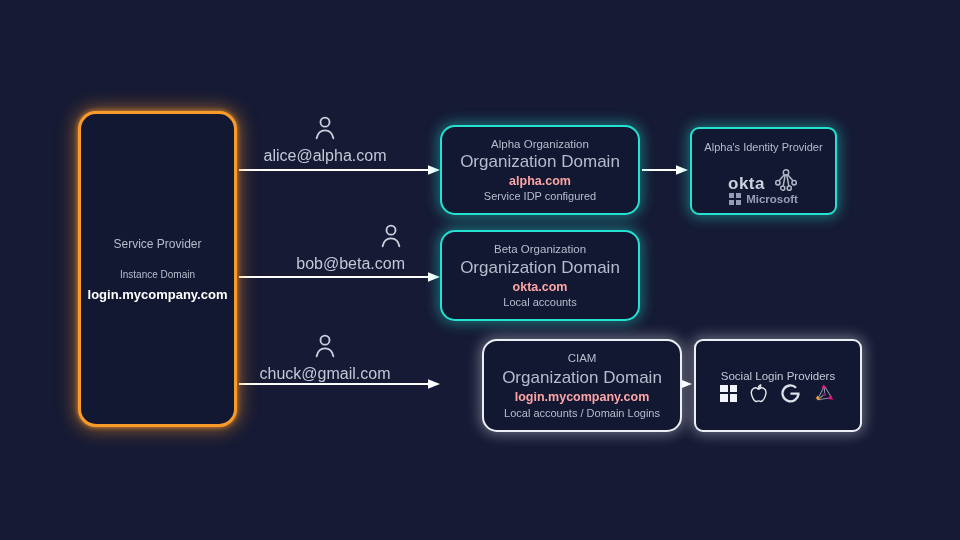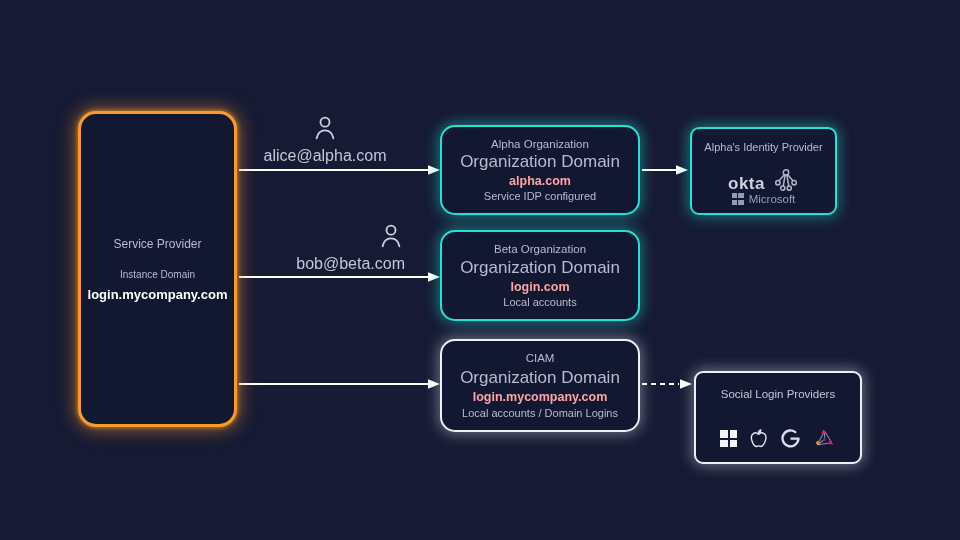--- a/index.html
+++ b/index.html
@@ -27,45 +27,45 @@
   
   .org{
     left:440px;width:200px;
     border:2px solid #23e2d1;border-radius:15px;
     box-shadow:0 0 14px 2px rgba(35,226,209,.45);
     padding:11px 8px;justify-content:space-between;
   }
   .org.alpha{top:125px;height:90px;}
   .org.beta{top:230px;height:91px;}
   .org.ciam{top:339px;height:93px;border-color:#edeff6;
-    box-shadow:0 0 14px 2px rgba(238,240,246,.4);}
+    box-shadow:0 0 14px 2px rgba(238,240,246,.4);margin-left:42px;}
   .org .name{color:#b7bccd;font-size:11.5px;}
   .org .dlabel{color:#b7bccd;font-size:17px;}
   .org .dom{color:#fca5a5;font-size:12.5px;font-weight:bold;margin-top:2px;}
   .org .note{color:#b7bccd;font-size:11px;}
   
   .idp{
     left:690px;top:127px;width:147px;height:88px;
     border:2px solid #23e2d1;border-radius:9px;
     box-shadow:0 0 14px 2px rgba(35,226,209,.45);
     padding:12px 6px 8px;justify-content:space-between;
   }
   .idp .title{color:#b7bccd;font-size:11px;}
   .idp .prow{display:flex;align-items:flex-end;justify-content:center;gap:8px;margin-top:13px;}
   .okta{color:#ccd1de;font-weight:bold;font-size:17px;letter-spacing:.5px;line-height:1;}
   .msrow{display:flex;align-items:center;justify-content:center;gap:5px;}
   .msgrid,.wingrid{display:grid;grid-template-columns:1fr 1fr;gap:1.5px;}
   .msgrid{width:12px;height:12px;}
   .msgrid span{background:#949bb2;}
-  .mslabel{color:#979eb5;font-size:11.5px;font-weight:normal;}
+  .mslabel{color:#979eb5;font-size:11.5px;font-weight:bold;}
   .social{
     left:694px;top:339px;width:168px;height:93px;
     border:2px solid #edeff6;border-radius:9px;
     box-shadow:0 0 14px 2px rgba(238,240,246,.4);
-    padding:15px 6px 12px;justify-content:space-between;margin-top:32px;
+    padding:15px 6px 12px;justify-content:center;
   }
   .social .title{color:#c3c7d6;font-size:11.5px;}
   .icons{display:flex;align-items:center;justify-content:center;gap:11px;}
   .wingrid{width:17px;height:17px;gap:2px;}
   .wingrid span{background:#f2f4fa;}
   
   .user{
     position:absolute;left:245px;width:160px;text-align:center;
     display:flex;flex-direction:column;align-items:center;gap:5px;
   }
@@ -109,35 +109,42 @@
     </svg>
     <div class="email">alice@alpha.com</div>
   </div>
   <div class="user u2">
     <svg width="28" height="28" viewBox="0 0 26 26">
       <circle cx="13" cy="7.6" r="4.2" fill="none" stroke="#ccd0dd" stroke-width="1.7"></circle>
       <path d="M5.2 22.5c1-4.8 4-7.3 7.8-7.3s6.8 2.5 7.8 7.3" fill="none" stroke="#ccd0dd" stroke-width="1.7" stroke-linecap="round"></path>
     </svg>
     <div class="email">bob@beta.com</div>
   </div>
+  <div class="user u3">
+    <svg width="28" height="28" viewBox="0 0 26 26">
+      <circle cx="13" cy="7.6" r="4.2" fill="none" stroke="#ccd0dd" stroke-width="1.7"></circle>
+      <path d="M5.2 22.5c1-4.8 4-7.3 7.8-7.3s6.8 2.5 7.8 7.3" fill="none" stroke="#ccd0dd" stroke-width="1.7" stroke-linecap="round"></path>
+    </svg>
+    <div class="email">chuck@gmail.com</div>
+  </div>
 
   <div class="box org alpha">
     <div class="name">Alpha Organization</div>
     <div>
       <div class="dlabel">Organization Domain</div>
       <div class="dom">alpha.com</div>
     </div>
     <div class="note">Service IDP configured</div>
   </div>
 
   <div class="box org beta">
     <div class="name">Beta Organization</div>
     <div>
       <div class="dlabel">Organization Domain</div>
-      <div class="dom">login.com</div>
+      <div class="dom">okta.com</div>
     </div>
     <div class="note">Local accounts</div>
   </div>
 
   <div class="box org ciam">
     <div class="name">CIAM</div>
     <div>
       <div class="dlabel">Organization Domain</div>
       <div class="dom">login.mycompany.com</div>
     </div>

